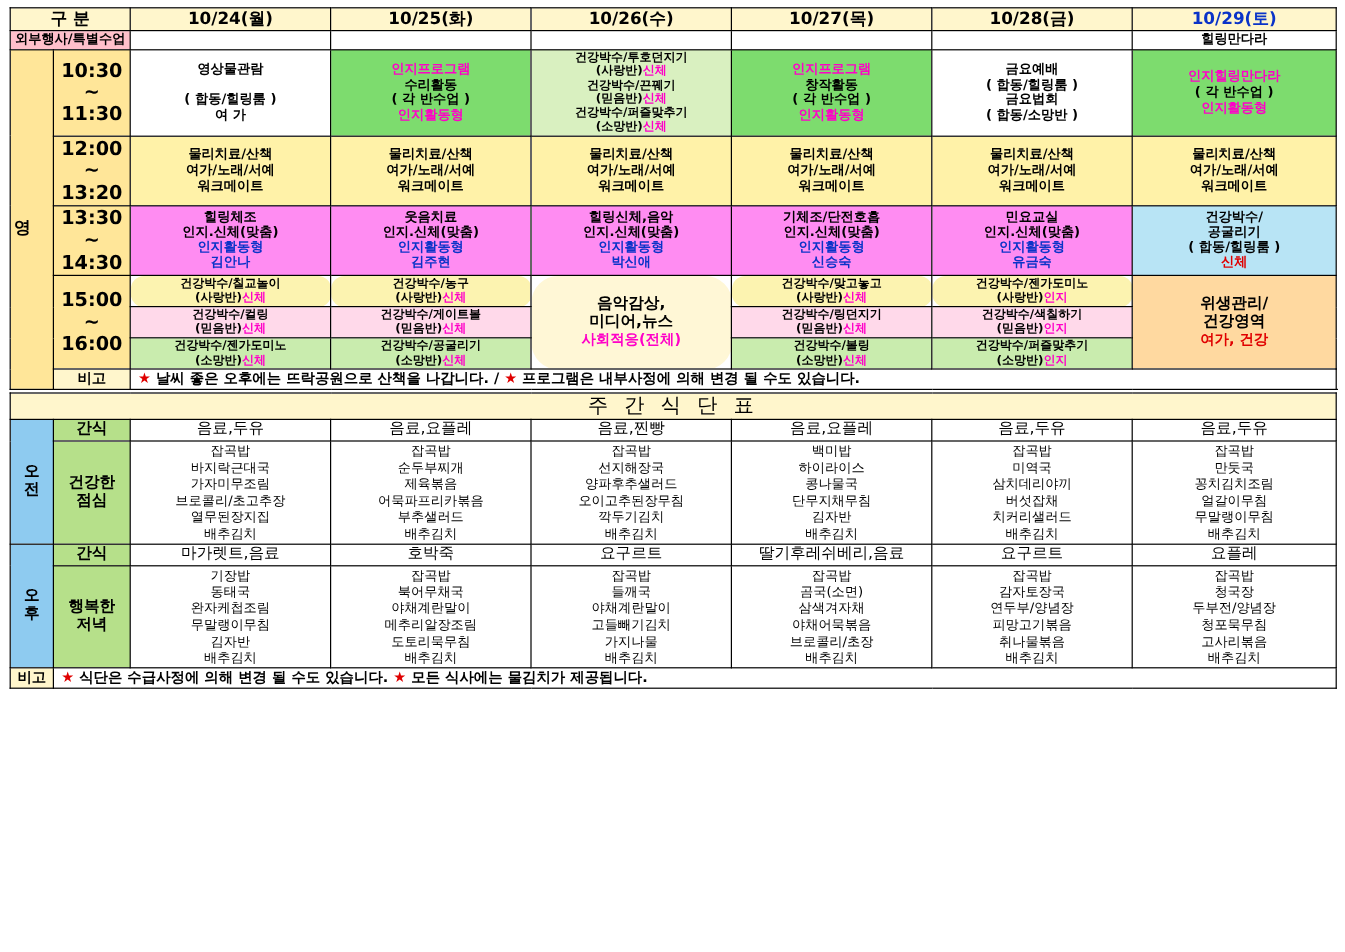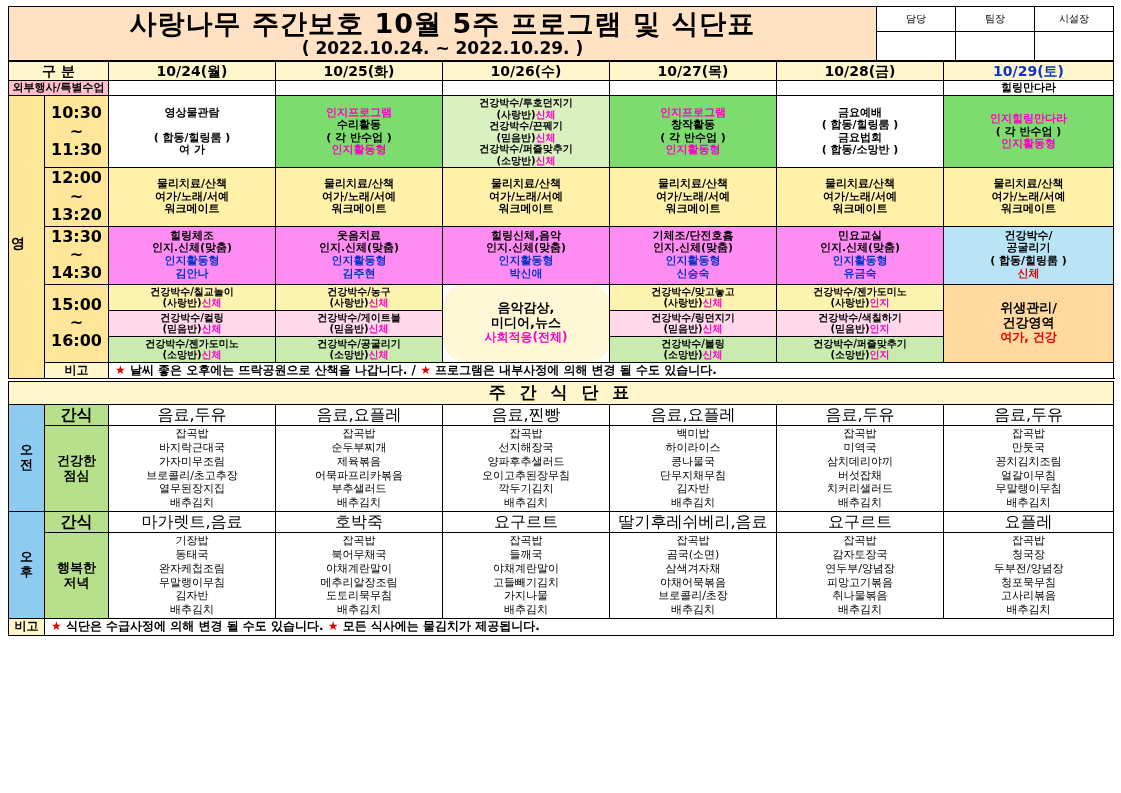--- a/index.html
+++ b/index.html
@@ -22,62 +22,38 @@
   .vert{writing-mode:vertical-rl;text-orientation:upright;font-weight:bold;font-size:14px;letter-spacing:6px;background:#ffe699;}
   .c-white{background:#ffffff;}
   .c-green{background:#7ddc6e;}
   .c-lgreen{background:#d9f0c0;}
   .c-yellow{background:#fff2a8;}
   .c-magenta{background:#ff8cf2;}
   .c-lpink{background:#ffd9ea;}
   .c-sky{background:#b8e4f5;}
   .c-orange{background:#ffd9a0;}
   .c-cream{background:#fff7d6;border-radius:22px;}
-  .c-lemon{background:#fcf3b0;}
+  .c-lemon{background:#fcf3b0;border-radius:11px;}
   .c-grn2{background:#c9ecae;}
   .bold{font-weight:bold;}
   .red{color:#e00000;}
   .mag{color:#ff00c8;}
   .blue{color:#0a33c8;}
   .note{text-align:left;font-weight:bold;font-size:12px;padding-left:6px;}
   .note .red{color:#e00000;}
-  .banner{background:#fff6cc;font-weight:bold;font-size:17px;letter-spacing:4px;}
+  .banner{background:#fff6cc;font-weight:normal;font-size:17px;letter-spacing:4px;}
   .meal{font-size:11px;line-height:1.25;}
-  .snack{font-size:16px;}
+  .snack{font-size:13px;}
   .sm{font-size:10px;text-align:center;}
 </style>
 </head>
 <body>
 
 <div id="page">
 
-  <table>
-    <colgroup>
-      <col style="width:868px">
-        <col style="width:79px">
-        <col style="width:79px">
-        <col style="width:79px">
-    </colgroup>
-    <tbody>
-        <tr class="title-band">
-      <td rowspan="2" class="title-cell">
-        <div class="title-main">사랑나무 주간보호   10월 5주 프로그램 및 식단표</div>
-        <div class="title-sub">( 2022.10.24. ~ 2022.10.29. )</div>
-      </td>
-      <td class="sign-cell">담당</td>
-      <td class="sign-cell">팀장</td>
-      <td class="sign-cell">시설장</td>
-    </tr>
-    <tr class="title-band">
-      <td class="sign-blank"></td>
-      <td class="sign-blank"></td>
-      <td class="sign-blank"></td>
-    </tr>
-  </tbody>
-    </table>
 
   <table>
     <colgroup>
       <col style="width:36px">
         <col style="width:64px">
       <col style="width:167px">
         <col style="width:167px">
         <col style="width:167px">
       <col style="width:167px">
         <col style="width:167px">

